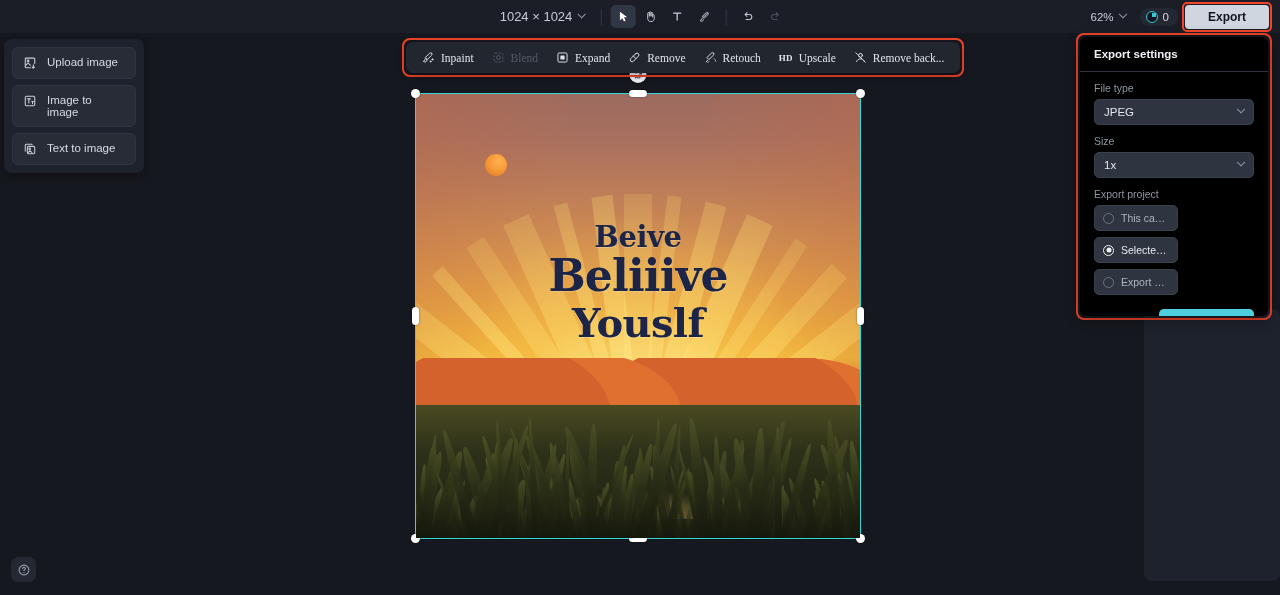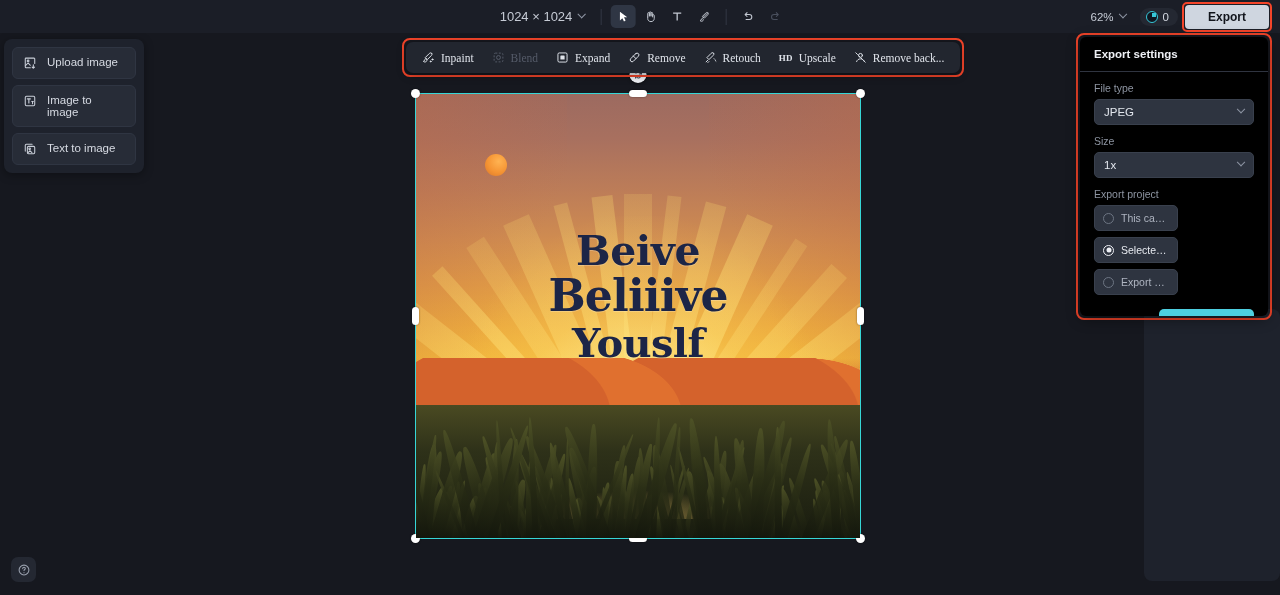--- a/index.html
+++ b/index.html
@@ -181,21 +181,21 @@
   }
 
   
   .art-text {
     position: absolute; left: 0; top: 29%; width: 100%;
     text-align: center; color: #1c2547;
     font-family: "DejaVu Serif", serif; font-weight: bold;
     text-shadow: 0 1px 0 rgba(255,255,255,.22);
     pointer-events: none;
   }
-  .at1 { font-size: 41px; line-height: 1; letter-spacing: -.4px; margin-top: 8px; }
+  .at1 { font-size: 29px; line-height: 1; letter-spacing: -.4px; }
   .at2 { font-size: 44px; line-height: 1.06; letter-spacing: -.8px; margin-top: 1px; }
   .at3 { font-size: 40px; line-height: 1.1; letter-spacing: -.6px; margin-top: 2px; }
 
   
   .selection { position: absolute; inset: -1px; border: 1.4px solid #36d6d6; pointer-events: none; }
   .h-dot {
     position: absolute; width: 9px; height: 9px; background: #fff; border-radius: 50%;
     box-shadow: 0 0 2px rgba(0,0,0,.5);
   }
   .h-pill-h {

